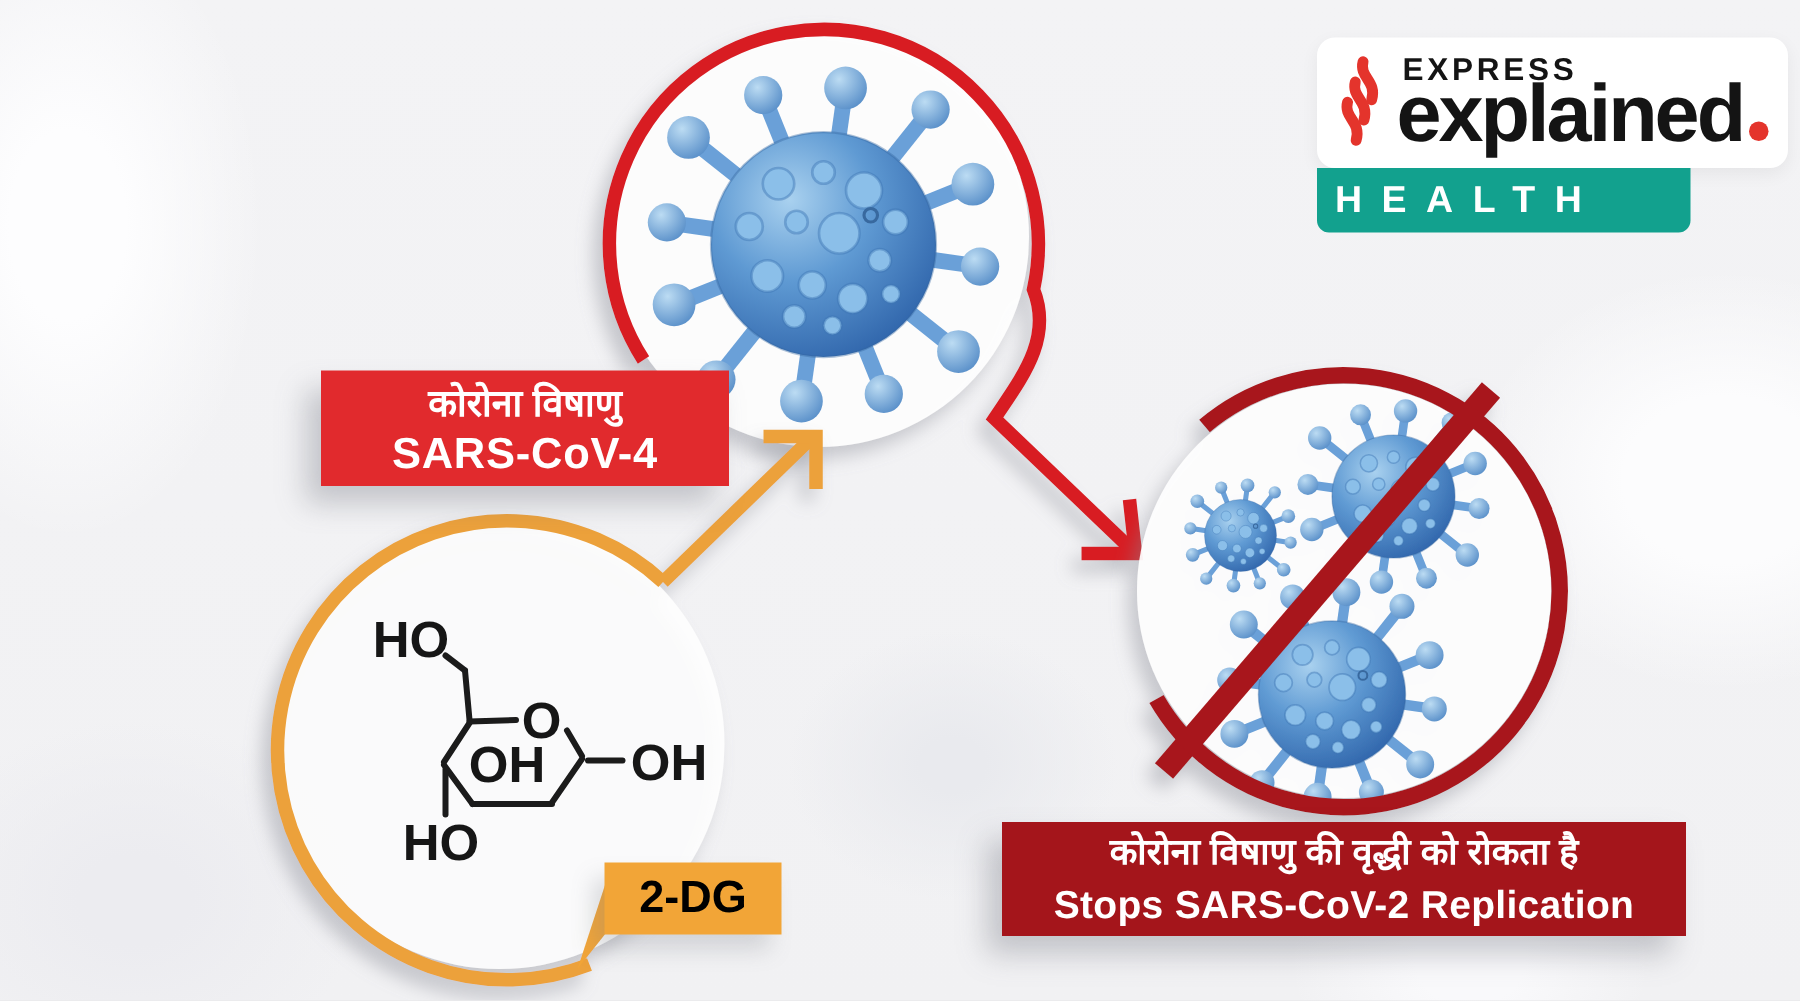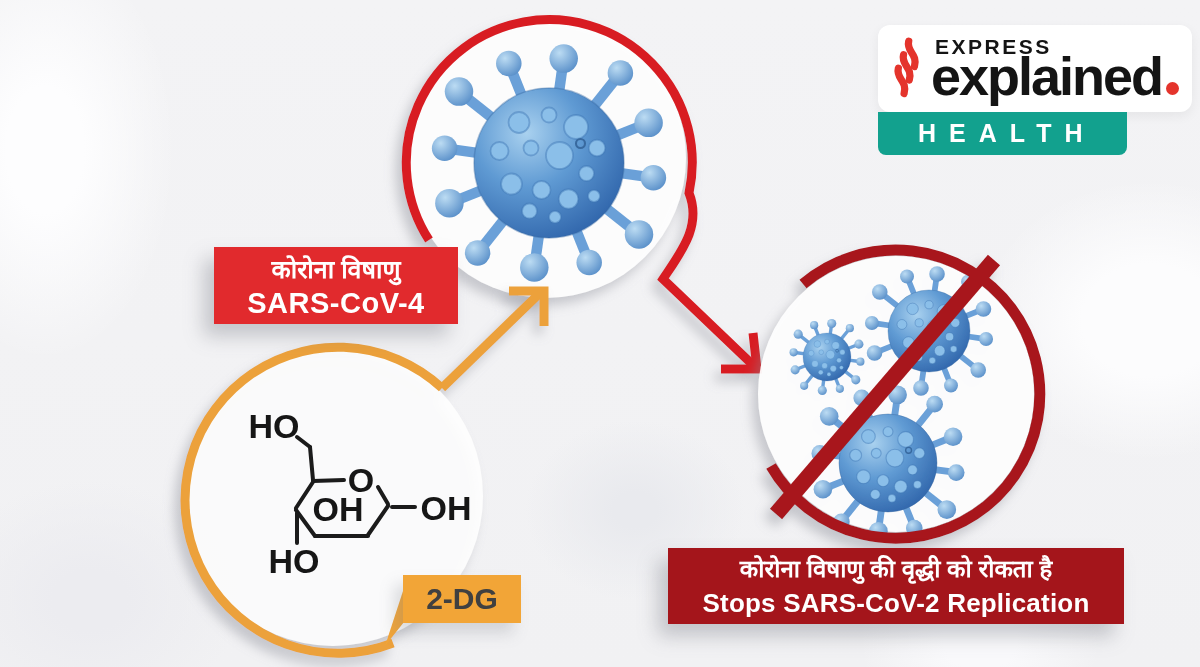--- a/index.html
+++ b/index.html
@@ -9,41 +9,41 @@
       radial-gradient(130px 210px at 45px 150px, #fdfdfe 30%, rgba(250,250,251,0)),
       radial-gradient(110px 90px at 635px 510px, #e9eaee 20%, rgba(233,234,238,0)),
       radial-gradient(170px 140px at 1150px 320px, #fcfcfd 40%, rgba(252,252,253,0)),
       radial-gradient(150px 120px at 90px 600px, #ececf0 25%, rgba(236,236,240,0)),
       radial-gradient(120px 100px at 980px 640px, #f9f9fb 30%, rgba(249,249,251,0)),
       linear-gradient(#f3f3f5, #f1f1f3);
   }
   .stage svg.scene{position:absolute;left:0;top:0;}
   .label-box{position:absolute;display:flex;flex-direction:column;justify-content:center;align-items:center;
     color:#fff;font-weight:700;text-align:center;}
-  .box-virus{left:214px;top:247px;width:244px;height:77px;background:#e12a2d;
+  .box-virus{left:214px;top:247px;width:272px;height:77px;background:#e12a2d;
     box-shadow:-10px 12px 18px rgba(110,112,122,.35);}
   .box-virus .l1{font-size:25px;line-height:34px;}
   .box-virus .l2{font-size:29px;line-height:34px;letter-spacing:.5px;}
   .box-result{left:668px;top:548px;width:456px;height:76px;background:#a4151b;
     box-shadow:-10px 12px 18px rgba(110,112,122,.35);}
   .box-result .l1{font-size:24px;line-height:34px;}
   .box-result .l2{font-size:26px;line-height:34px;letter-spacing:.2px;}
-  .box-drug{left:403px;top:575px;width:118px;height:48px;background:#f2a537;color:#404040;
+  .box-drug{left:403px;top:575px;width:118px;height:48px;background:#f2a537;color:#000000;
     font-size:30px;font-weight:700;box-shadow:-8px 10px 14px rgba(120,122,130,.25);}
   
   .logo-card{position:absolute;left:878px;top:25px;width:314px;height:87px;background:#ffffff;
     border-radius:12px;box-shadow:0 4px 12px rgba(0,0,0,.06);}
   .logo-flame{position:absolute;left:8px;top:8px;width:46px;height:72px;}
   .brand-top{position:absolute;left:57px;top:10px;font-size:21px;font-weight:700;color:#141414;letter-spacing:2.5px;}
   .brand-main{position:absolute;left:53px;top:26px;font-size:54px;line-height:50px;font-weight:700;
     color:#141414;letter-spacing:-2px;white-space:nowrap;}
   .brand-dot{display:inline-block;width:13px;height:13px;border-radius:50%;background:#e4342c;margin-left:4px;}
   .health-bar{position:absolute;left:878px;top:112px;width:249px;height:43px;background:#12a18e;
     border-radius:0 0 8px 8px;color:#fff;font-size:25px;font-weight:700;letter-spacing:13px;
-    line-height:43px;padding-left:40px;box-sizing:border-box;}
+    line-height:43px;padding-left:12px;box-sizing:border-box;}
   .mol-text{font-family:"Liberation Sans",sans-serif;font-weight:700;fill:#161616;font-size:34px;}
 </style>
 </head>
 <body>
 
 <div class="stage">
 
   <svg class="scene" width="1200" height="667" viewBox="0 0 1200 667">
     <defs>
       <radialGradient id="vbody" cx="35%" cy="30%" r="80%">

